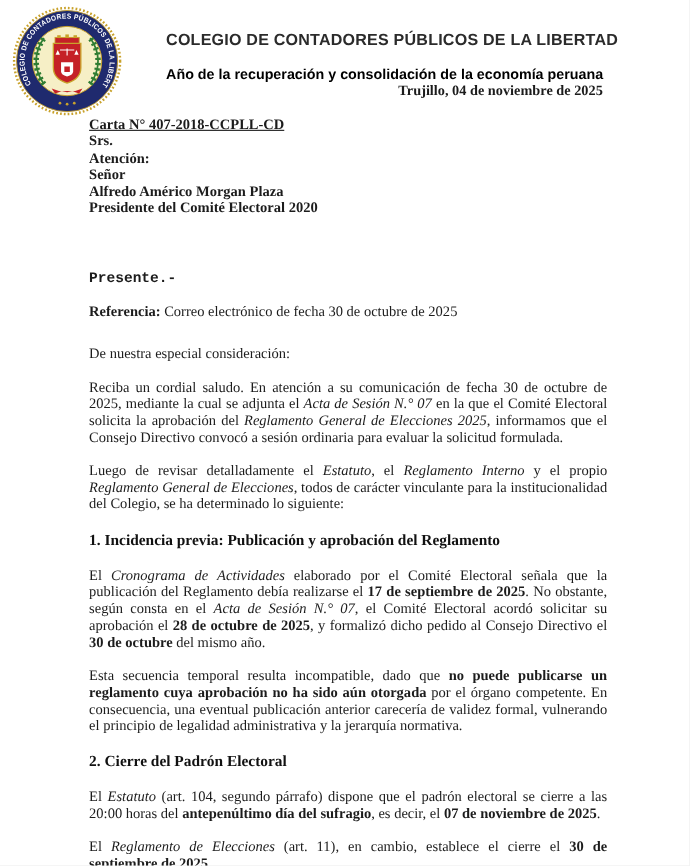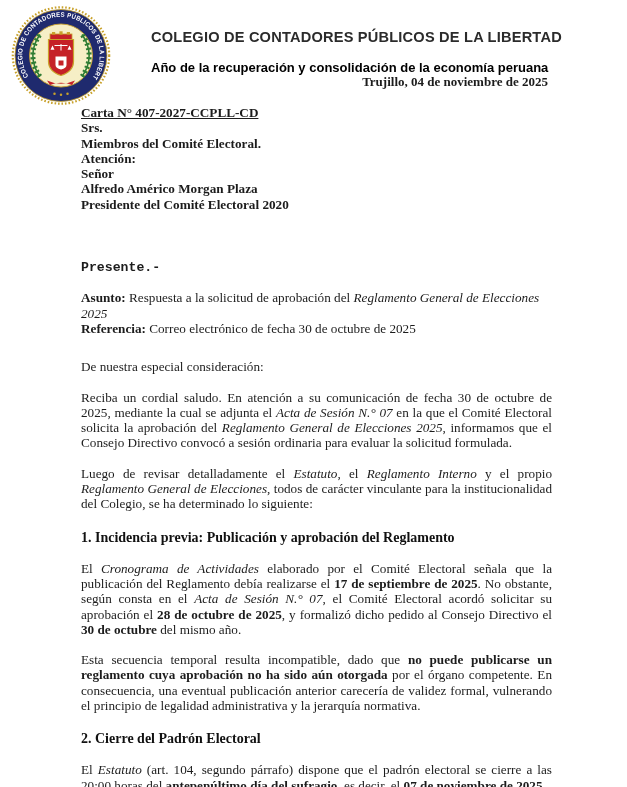--- a/index.html
+++ b/index.html
@@ -118,36 +118,34 @@
       <div class="org-name">COLEGIO DE CONTADORES PÚBLICOS DE LA LIBERTAD</div>
       <div class="motto">Año de la recuperación y consolidación de la economía peruana</div>
     </div>
 
     <div class="date-line">Trujillo, 04 de noviembre de 2025</div>
   </div>
 
   <div class="body">
 
     <div class="carta-line">
-      <span>Carta N° 407-2027-CCPLL-CD</span>
+      <span>Carta N° 407-2018-CCPLL-CD</span>
     </div>
 
     <div class="address">
       <div>Srs.</div>
-      <div>Miembros del Comité Electoral.</div>
       <div>Atención:</div>
       <div>Señor</div>
       <div>Alfredo Américo Morgan Plaza</div>
       <div>Presidente del Comité Electoral 2020</div>
     </div>
 
     <div class="presente">Presente.-</div>
 
     <div class="subject-block">
-      <div><span class="label-bold">Asunto:</span><span><span class="run-n"> Respuesta a la solicitud de aprobación del </span><span class="run-i">Reglamento General de Elecciones 2025</span></span></div>
       <div><span class="label-bold">Referencia:</span><span><span class="run-n"> Correo electrónico de fecha 30 de octubre de 2025</span></span></div>
     </div>
 
     <div class="greeting">De nuestra especial consideración:</div>
 
     <p class="para"><span class="run-n">Reciba un cordial saludo. En atención a su comunicación de fecha 30 de octubre de 2025, mediante la cual se adjunta el </span><span class="run-i">Acta de Sesión N.° 07</span><span class="run-n"> en la que el Comité Electoral solicita la aprobación del </span><span class="run-i">Reglamento General de Elecciones 2025</span><span class="run-n">, informamos que el Consejo Directivo convocó a sesión ordinaria para evaluar la solicitud formulada.</span></p>
     <p class="para"><span class="run-n">Luego de revisar detalladamente el </span><span class="run-i">Estatuto</span><span class="run-n">, el </span><span class="run-i">Reglamento Interno</span><span class="run-n"> y el propio </span><span class="run-i">Reglamento General de Elecciones</span><span class="run-n">, todos de carácter vinculante para la institucionalidad del Colegio, se ha determinado lo siguiente:</span></p>
 
     <h2 class="section-heading">1. Incidencia previa: Publicación y aprobación del Reglamento</h2>
     <p class="para"><span class="run-n">El </span><span class="run-i">Cronograma de Actividades</span><span class="run-n"> elaborado por el Comité Electoral señala que la publicación del Reglamento debía realizarse el </span><span class="run-b">17 de septiembre de 2025</span><span class="run-n">. No obstante, según consta en el </span><span class="run-i">Acta de Sesión N.° 07</span><span class="run-n">, el Comité Electoral acordó solicitar su aprobación el </span><span class="run-b">28 de octubre de 2025</span><span class="run-n">, y formalizó dicho pedido al Consejo Directivo el </span><span class="run-b">30 de octubre</span><span class="run-n"> del mismo año.</span></p>

